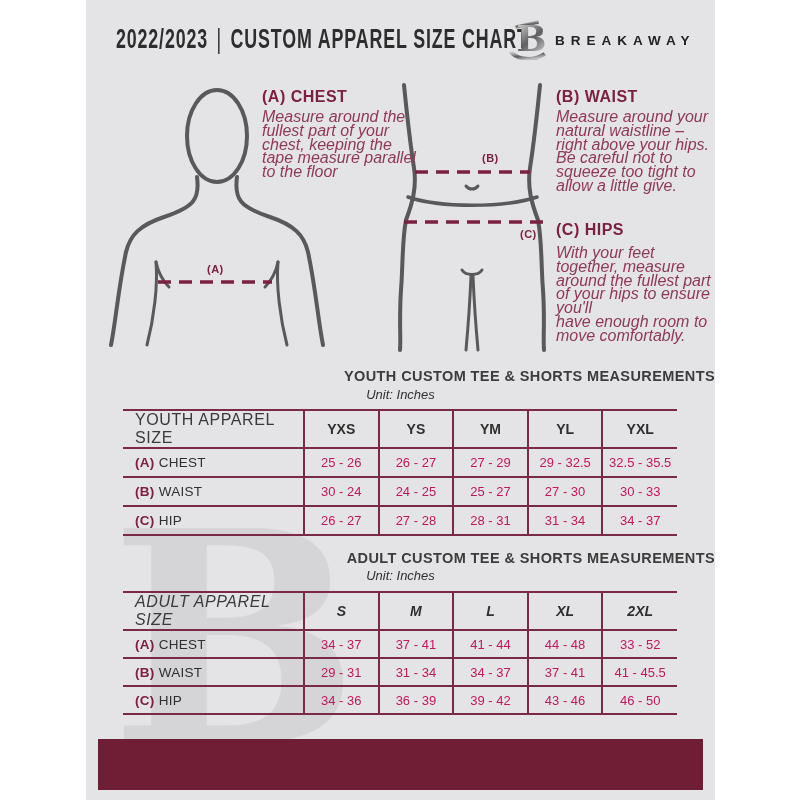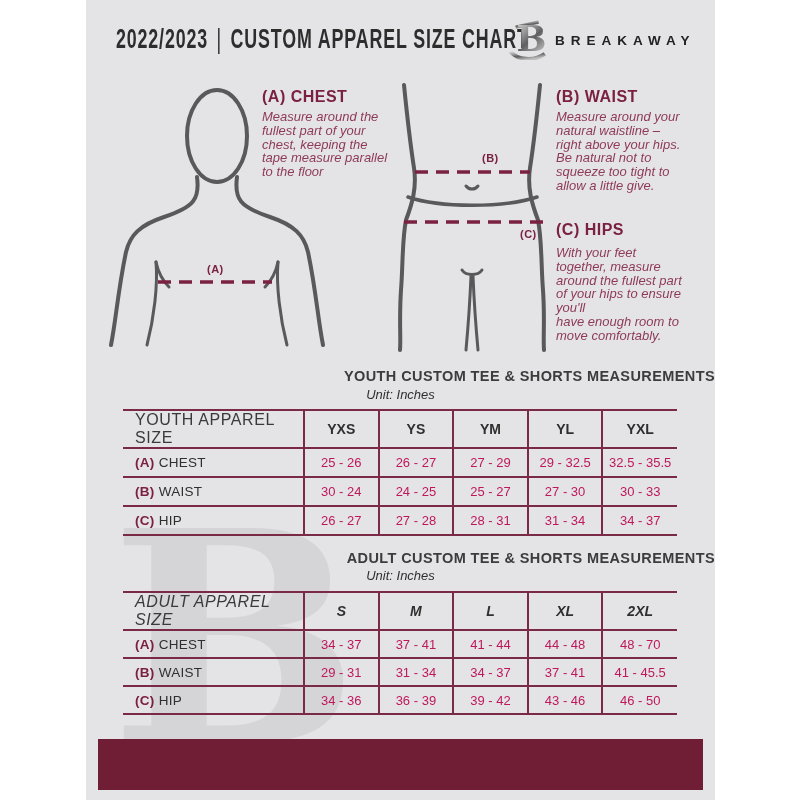--- a/index.html
+++ b/index.html
@@ -39,21 +39,21 @@
 
   
   .instr-h{
     position:absolute;font-size:16px;font-weight:700;color:#7b2140;
     letter-spacing:.5px;white-space:nowrap;
   }
   #chest-h{left:176px;top:88px;}
   #waist-h{left:470px;top:88px;}
   #hips-h{left:470px;top:221px;}
   .instr-t{
-    position:absolute;font-size:13px;font-style:italic;color:#8e3a56;
+    position:absolute;font-size:16px;font-style:italic;color:#8e3a56;
     line-height:13.8px;font-weight:500;white-space:nowrap;
   }
   #chest-t{left:176px;top:110px;}
   #waist-t{left:470px;top:110px;}
   #hips-t{left:470px;top:246px;}
 
   
   .sec-title{
     position:absolute;left:0;width:100%;text-align:right;
     font-size:14.5px;font-weight:700;color:#3c3c3c;letter-spacing:.4px;
@@ -171,21 +171,21 @@
     <div>chest, keeping the</div>
     <div>tape measure parallel</div>
     <div>to the floor</div>
   </div>
 
   <div id="waist-h" class="instr-h">(B) WAIST</div>
   <div id="waist-t" class="instr-t">
     <div>Measure around your</div>
     <div>natural waistline –</div>
     <div>right above your hips.</div>
-    <div>Be natural not to</div>
+    <div>Be careful not to</div>
     <div>squeeze too tight to</div>
     <div>allow a little give.</div>
   </div>
 
   <div id="hips-h" class="instr-h">(C) HIPS</div>
   <div id="hips-t" class="instr-t">
     <div>With your feet</div>
     <div>together, measure</div>
     <div>around the fullest part</div>
     <div>of your hips to ensure</div>
@@ -264,21 +264,21 @@
         <th>2XL</th>
       </tr>
     </thead>
     <tbody>
       <tr>
         <td class="lbl"><span class="pfx">(A)</span><span>CHEST</span></td>
         <td>34 - 37</td>
         <td>37 - 41</td>
         <td>41 - 44</td>
         <td>44 - 48</td>
-        <td>48 - 70</td>
+        <td>33 - 52</td>
       </tr>
       <tr>
         <td class="lbl"><span class="pfx">(B)</span><span>WAIST</span></td>
         <td>29 - 31</td>
         <td>31 - 34</td>
         <td>34 - 37</td>
         <td>37 - 41</td>
         <td>41 - 45.5</td>
       </tr>
       <tr>

